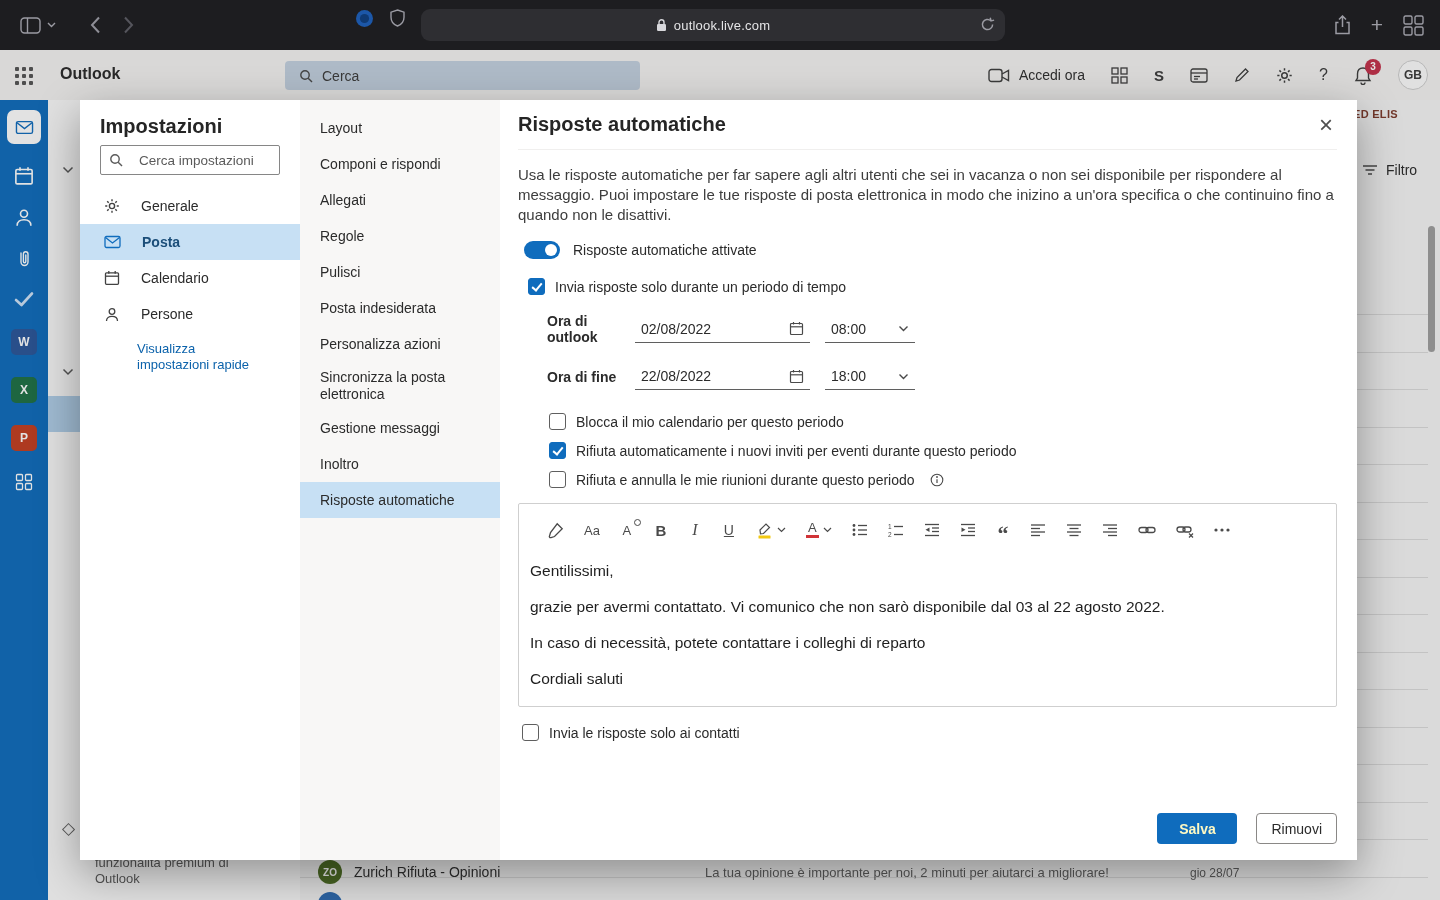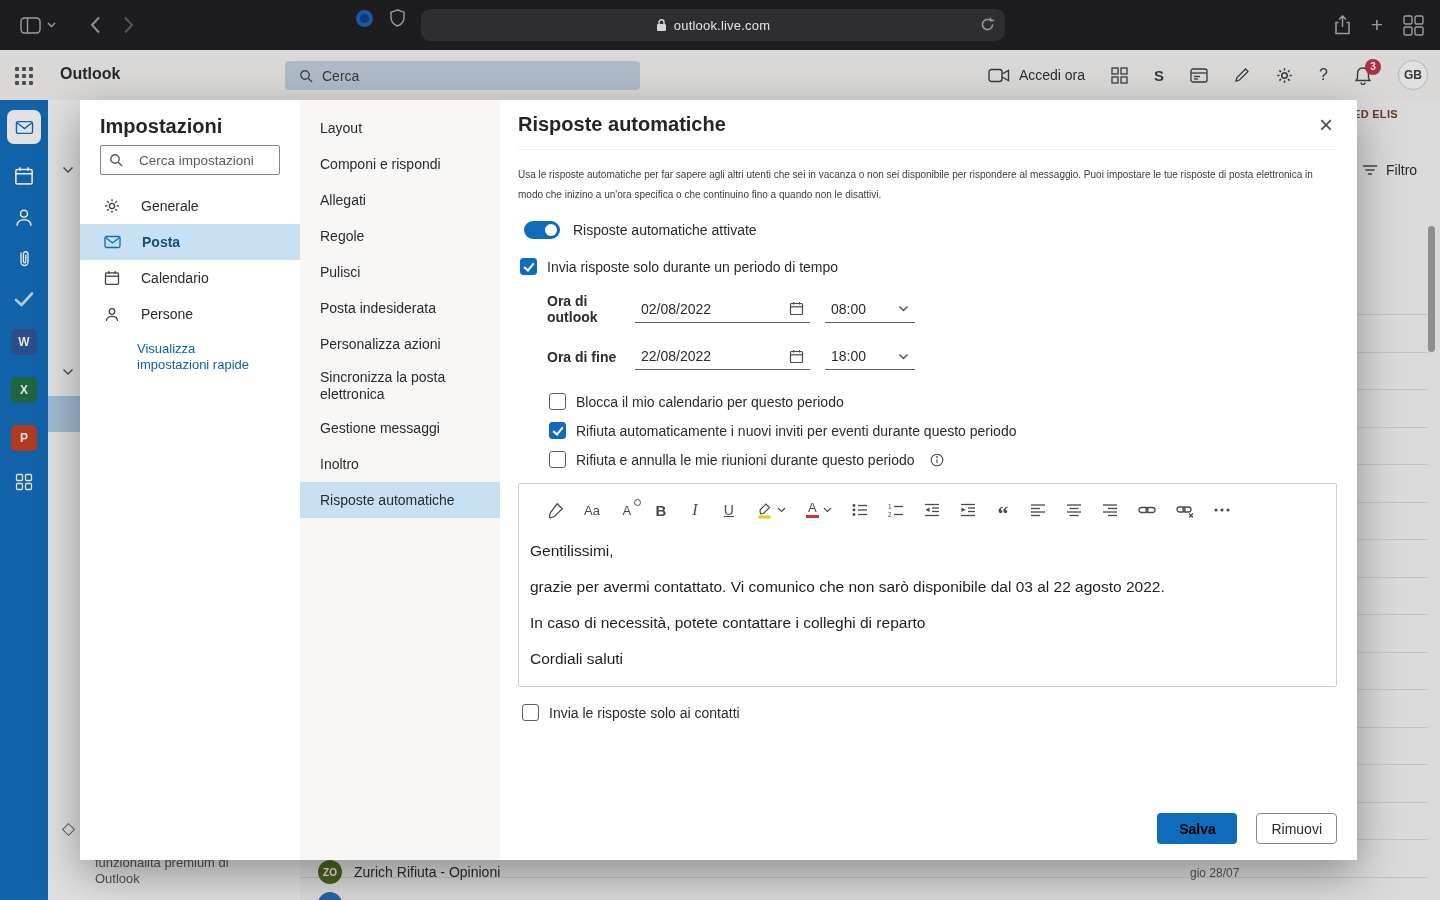--- a/index.html
+++ b/index.html
@@ -86,30 +86,30 @@
   .catnav{width:200px;background:#f8f7f6;padding-top:10px;flex:none}
   .cn-item{min-height:36px;display:flex;align-items:center;padding:0 12px 0 20px;font-size:14px;color:#2b2b2b;cursor:pointer}
   .cn-item.tall{line-height:17px;padding-top:7px;padding-bottom:7px}
   .cn-item.sel{background:#c7e0f4}
 
   
   .detail{flex:1;position:relative;background:#fff;padding:0 20px 0 18px}
   .d-head{display:flex;align-items:center;justify-content:space-between;margin-top:13px;padding-bottom:13px;border-bottom:1px solid #f0efee}
   .d-head h2{font-size:20px;font-weight:700;color:#252525}
   .close{font-size:24px;line-height:20px;color:#4f4f4f;cursor:pointer;padding:0 4px}
-  .desc{margin-top:15px;font-size:10px;line-height:20px;color:#3d3d3d;max-width:822px}
+  .desc{margin-top:15px;font-size:15px;line-height:20px;color:#3d3d3d;max-width:822px}
   .lab{font-size:14px;color:#2b2b2b}
   .trow{margin:16px 0 0 6px;display:flex;align-items:center;gap:13px}
   .toggle{width:36px;height:18px;border-radius:9px;background:#0f6cbd;position:relative;cursor:pointer;flex:none}
   .toggle::after{content:"";position:absolute;right:3px;top:3px;width:12px;height:12px;border-radius:50%;background:#fff}
   .cbrow{display:flex;align-items:center;gap:10px}
   .cb{width:17px;height:17px;border:1px solid #5f5f5f;border-radius:3px;background:#fff;cursor:pointer;flex:none;position:relative}
   .cb.on{background:#0f6cbd;border-color:#0f6cbd}
   .cb.on::after{content:"";position:absolute;left:5px;top:2px;width:4px;height:8px;border:solid #fff;border-width:0 2px 2px 0;transform:rotate(40deg)}
-  .period{margin:19px 0 0 2px}
+  .period{margin:19px 0 0 10px}
   .dtrow{margin:18px 0 0 29px;display:flex;align-items:center}
   .dtlab{width:88px;font-size:14px;font-weight:700;color:#2b2b2b}
   .dfield,.tfield{height:27px;border-bottom:1px solid #5f5f5f;display:flex;align-items:center;justify-content:space-between;padding:0 6px;font-size:14px;color:#2b2b2b;cursor:pointer}
   .dfield{width:175px}
   .tfield{width:90px;margin-left:15px}
   .opts{margin:23px 0 0 31px;display:flex;flex-direction:column;gap:12px}
   .iic{margin-left:5px;display:flex}
   .editor{margin-top:15px;border:1px solid #cfcfcf;border-radius:2px}
   .etb{display:flex;align-items:center;gap:20px;padding:13px 10px 9px 28px}
   .tbi{height:18px;min-width:14px;display:flex;align-items:center;justify-content:center;color:#4a4a4a;cursor:pointer}
@@ -121,21 +121,21 @@
   .g-i{font-family:"Liberation Serif","DejaVu Serif",serif;font-style:italic;font-size:16px}
   .g-u{font-size:14px;text-decoration:underline}
   .g-q{font-family:"Liberation Serif","DejaVu Serif",serif;font-size:22px;font-weight:700;line-height:10px;margin-top:8px}
   .fc{display:flex;flex-direction:column;align-items:center;line-height:11px;font-size:13px;color:#4a4a4a}
   .fc-bar{width:13px;height:3px;background:#d13438;margin-top:2px}
   .econtent{padding:8px 12px 2px 11px;min-height:148px;cursor:text}
   .econtent p{font-size:15.5px;color:#1f1f1f;line-height:21px;margin:0 0 15px}
   .contacts{margin:17px 0 0 4px}
   .footer{position:absolute;right:20px;bottom:16px;display:flex;gap:19px}
   .btn{height:31px;min-width:80px;border-radius:4px;font-size:14px;display:flex;align-items:center;justify-content:center;padding:0 14px;cursor:pointer;border:none;font-family:inherit}
-  .btn.primary{background:#0f6cbd;color:#000000;font-weight:700}
+  .btn.primary{background:#0f6cbd;color:#fef9c3;font-weight:700}
   .btn.secondary{background:#fff;border:1px solid #8a8886;color:#2b2b2b}
 </style>
 </head>
 <body>
 
 <div class="screen">
 
   <header class="safari">
     <div class="sf-left">
       <span class="sf-ic">
@@ -375,20 +375,21 @@
               <line x1="6" y1="10" x2="10" y2="10"></line>
             </g>
           </svg>
       </span>
       <span>Filtro</span>
     </div>
     <div class="rowlines"></div>
     <div class="msb"></div>
     <span class="bavatar">ZO</span>
     <span class="bsender">Zurich Rifiuta - Opinioni</span>
+    <span class="bprev">La tua opinione è importante per noi, 2 minuti per aiutarci a migliorare!</span>
     <span class="bdate">gio 28/07</span>
     <span class="bavatar partial"></span>
   </div>
 
   <div class="overlay"></div>
 
   <div class="modal">
 
     <div class="setnav">
       <h1>Impostazioni</h1>

